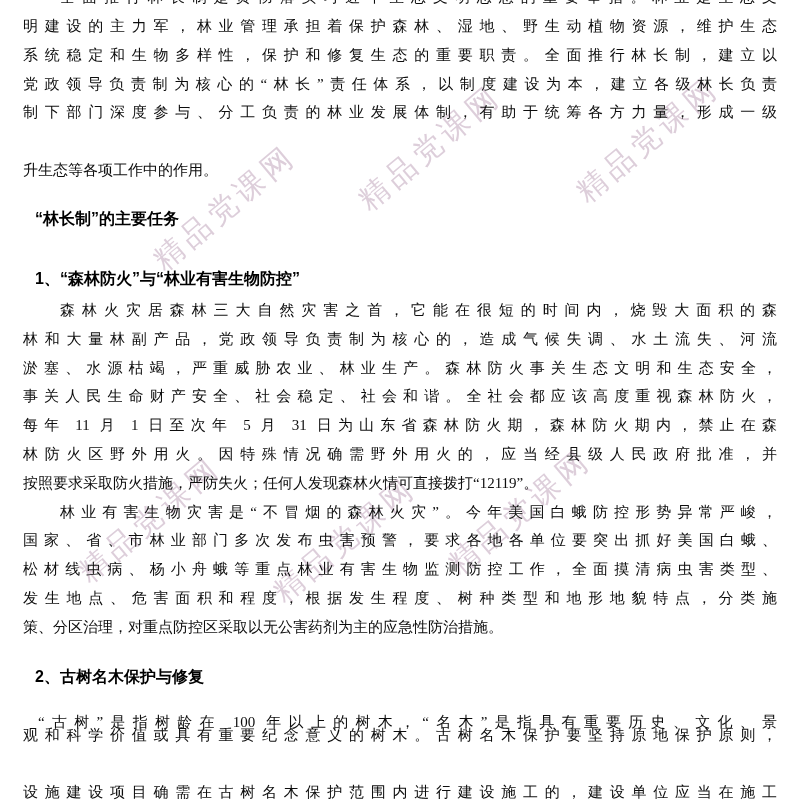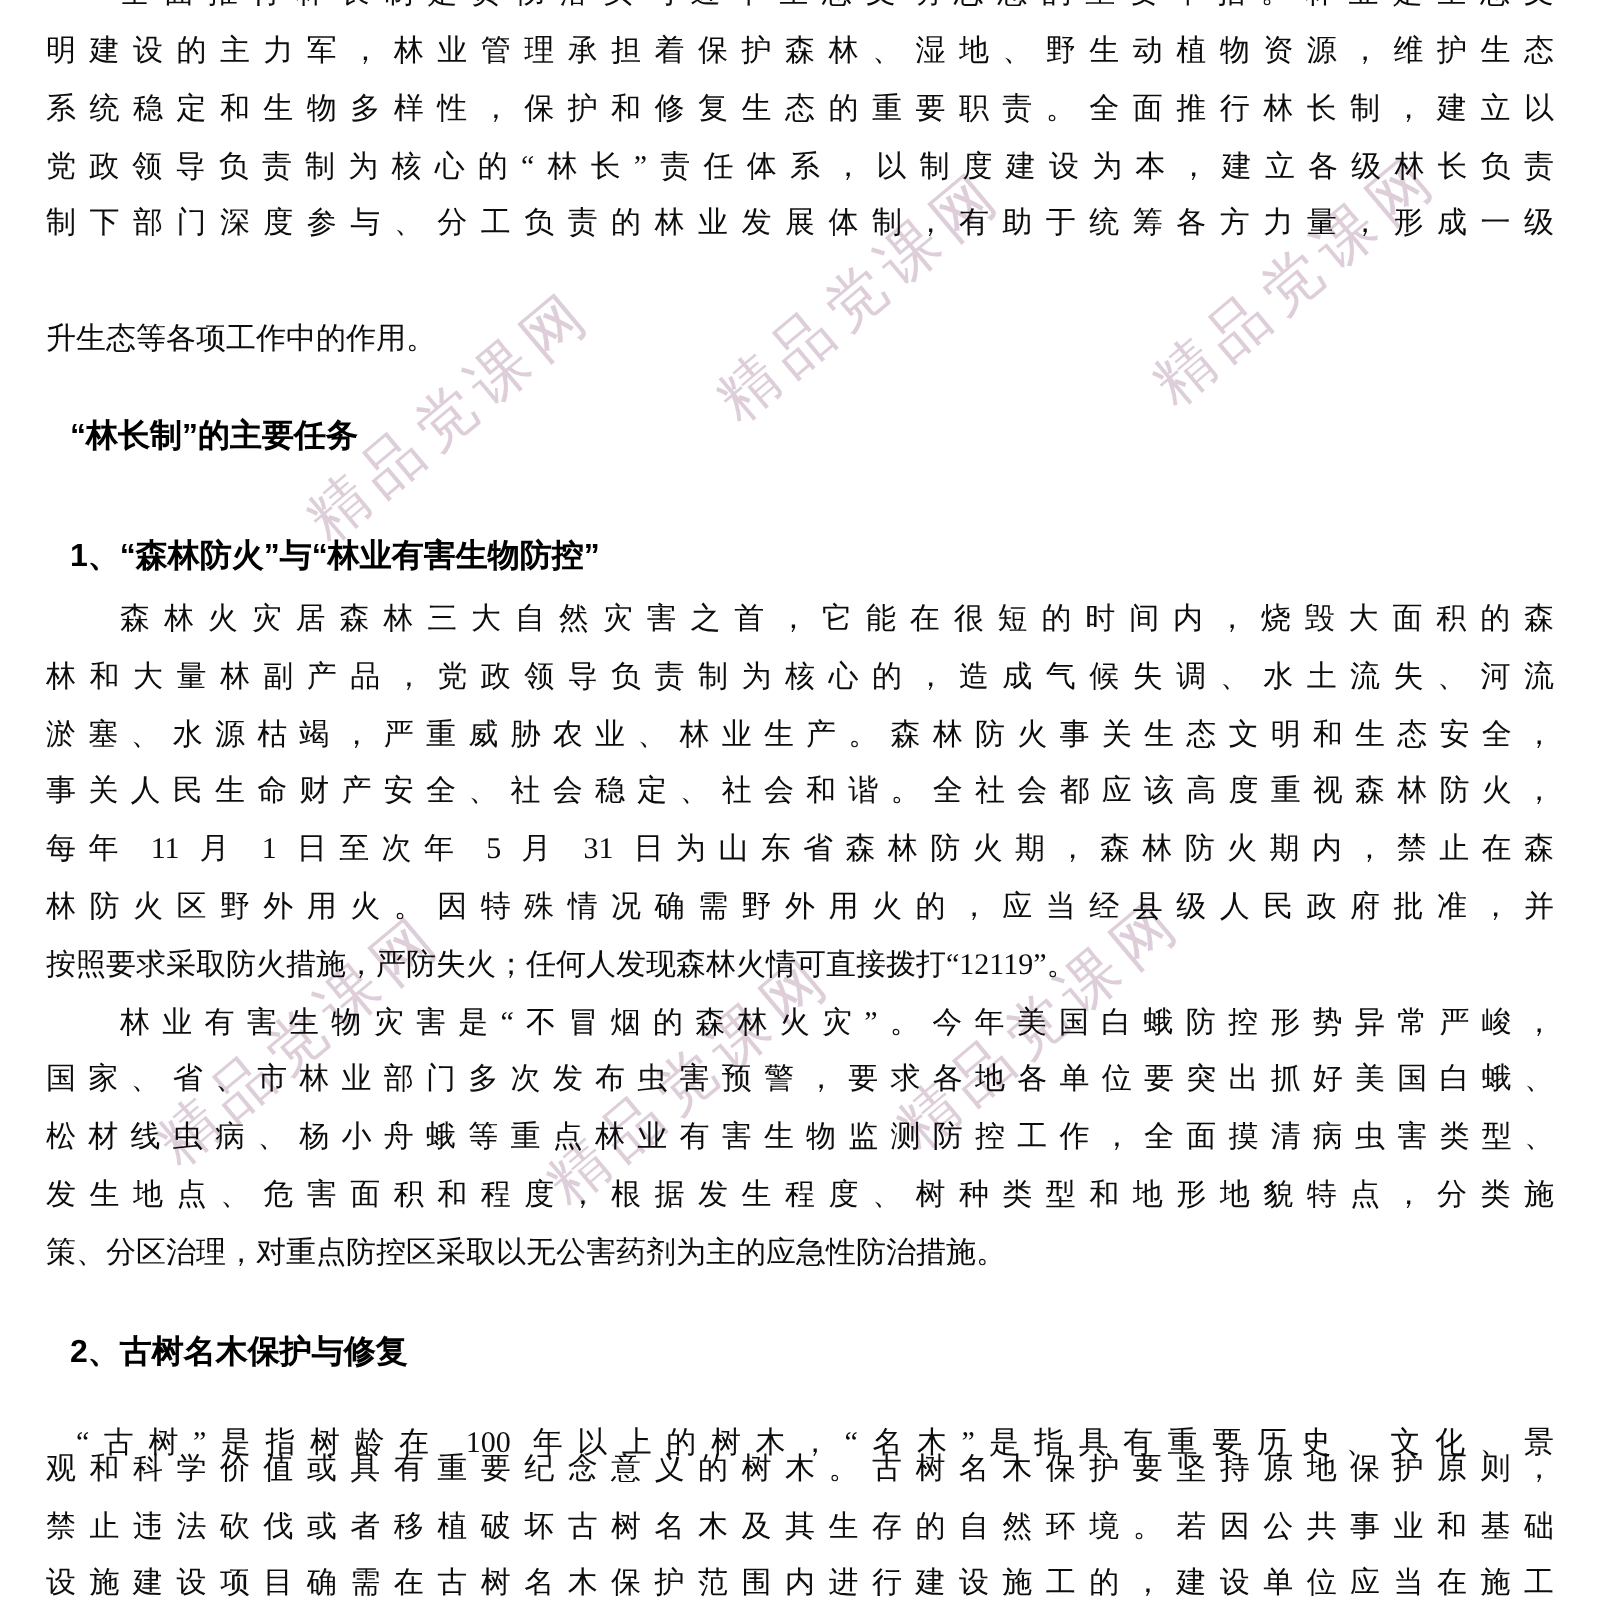--- a/index.html
+++ b/index.html
@@ -99,17 +99,16 @@
     <div class="line li" style="top:498px">林业有害生物灾害是“不冒烟的森林火灾”。今年美国白蛾防控形势异常严峻，</div>
     <div class="line l" style="top:526px">国家、省、市林业部门多次发布虫害预警，要求各地各单位要突出抓好美国白蛾、</div>
     <div class="line l" style="top:555px">松材线虫病、杨小舟蛾等重点林业有害生物监测防控工作，全面摸清病虫害类型、</div>
     <div class="line l" style="top:584px">发生地点、危害面积和程度，根据发生程度、树种类型和地形地貌特点，分类施</div>
     <div class="line l last" style="top:613px">策、分区治理，对重点防控区采取以无公害药剂为主的应急性防治措施。</div>
 
     <div class="heading" style="top:662px">2、古树名木保护与修复</div>
 
     <div class="line lq" style="top:692px">“古树”是指树龄在 100 年以上的树木，“名木”是指具有重要历史、文化、景</div>
     <div class="line l" style="top:721px">观和科学价值或具有重要纪念意义的树木。古树名木保护要坚持原地保护原则，</div>
-    <div class="line l" style="top:750px">禁止违法砍伐或者移植破坏古树名木及其生存的自然环境。若因公共事业和基础</div>
     <div class="line l" style="top:778px">设施建设项目确需在古树名木保护范围内进行建设施工的，建设单位应当在施工</div>
 
   </div>
 </div>
 
 </body></html>

